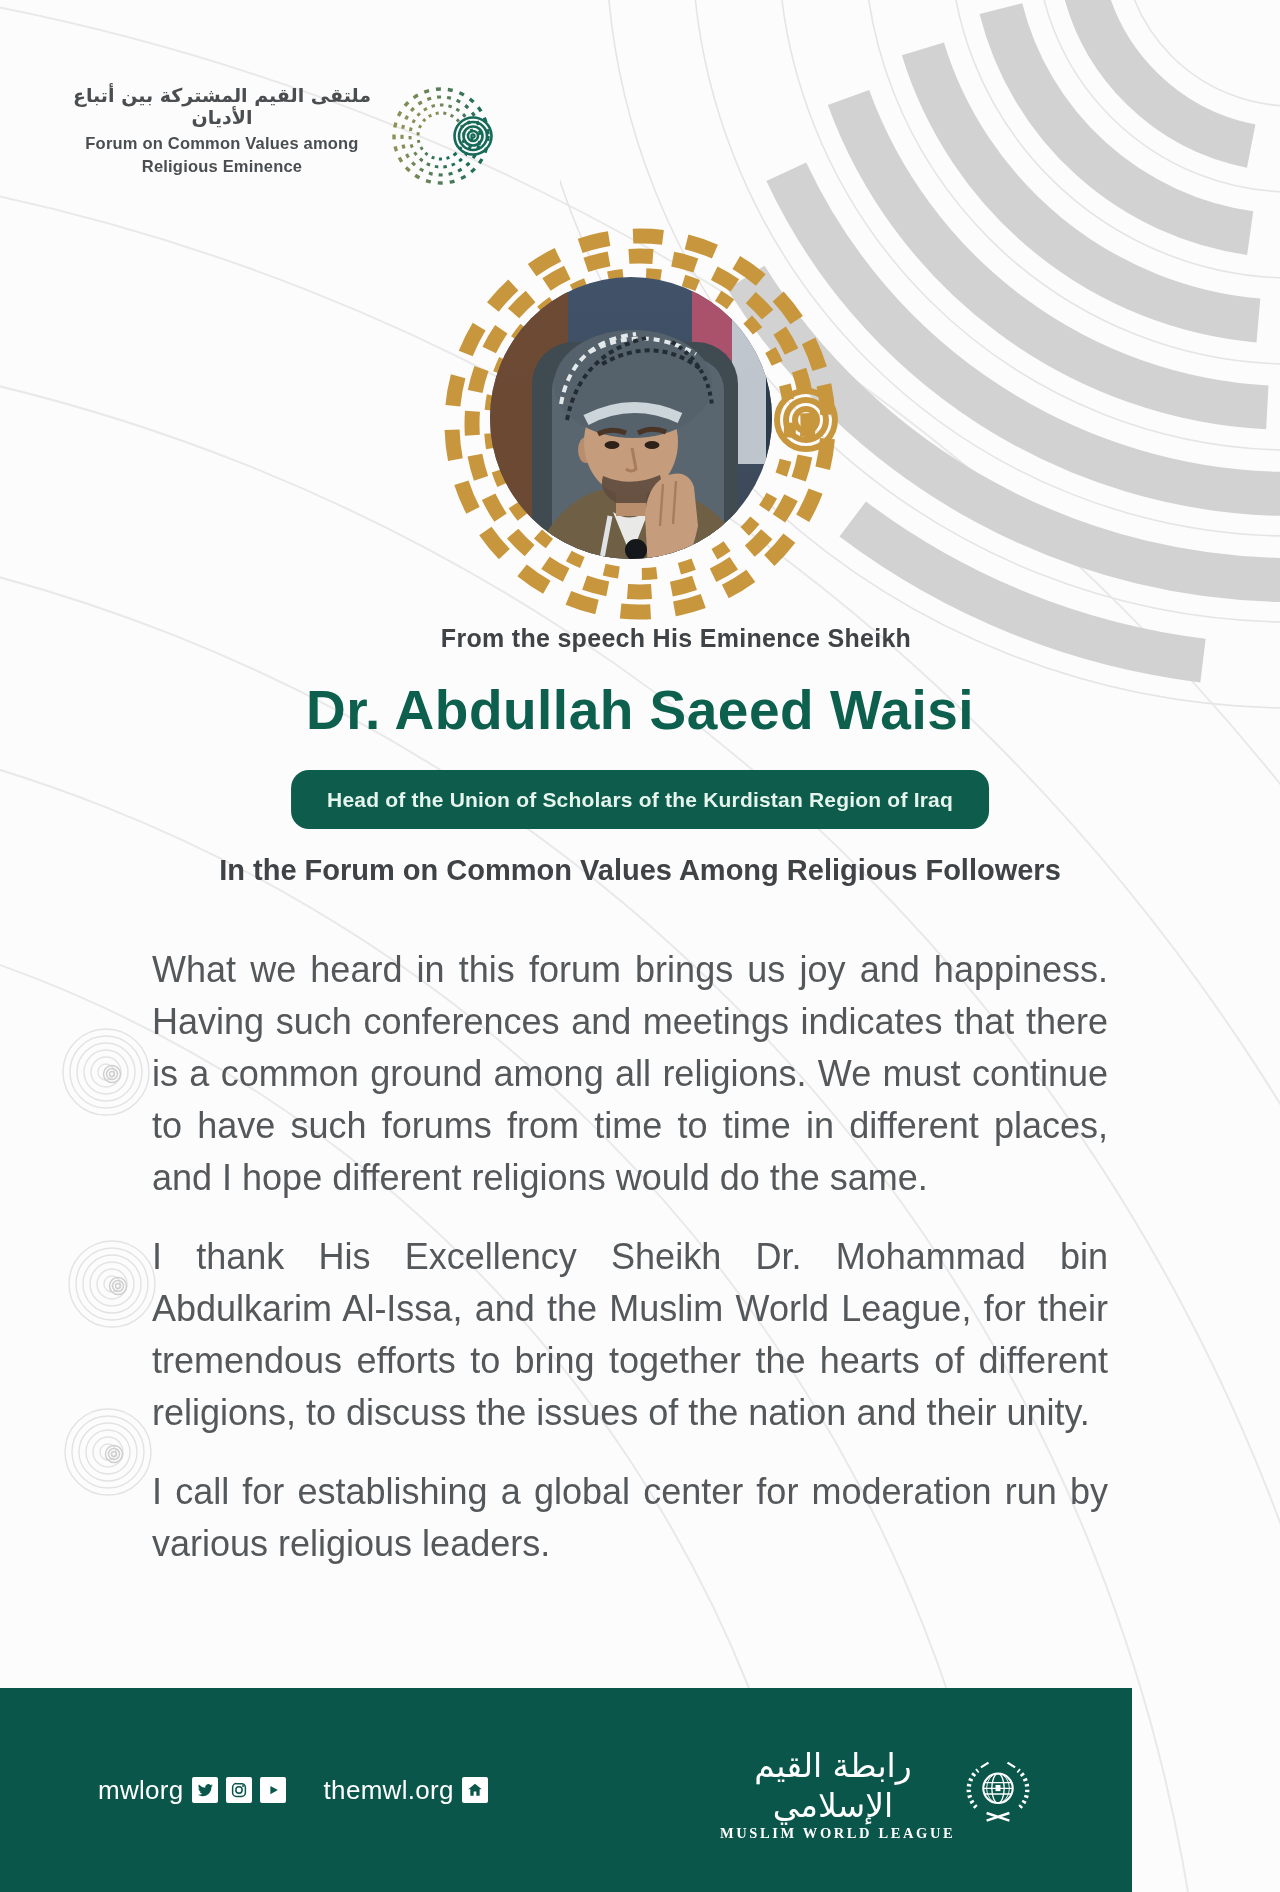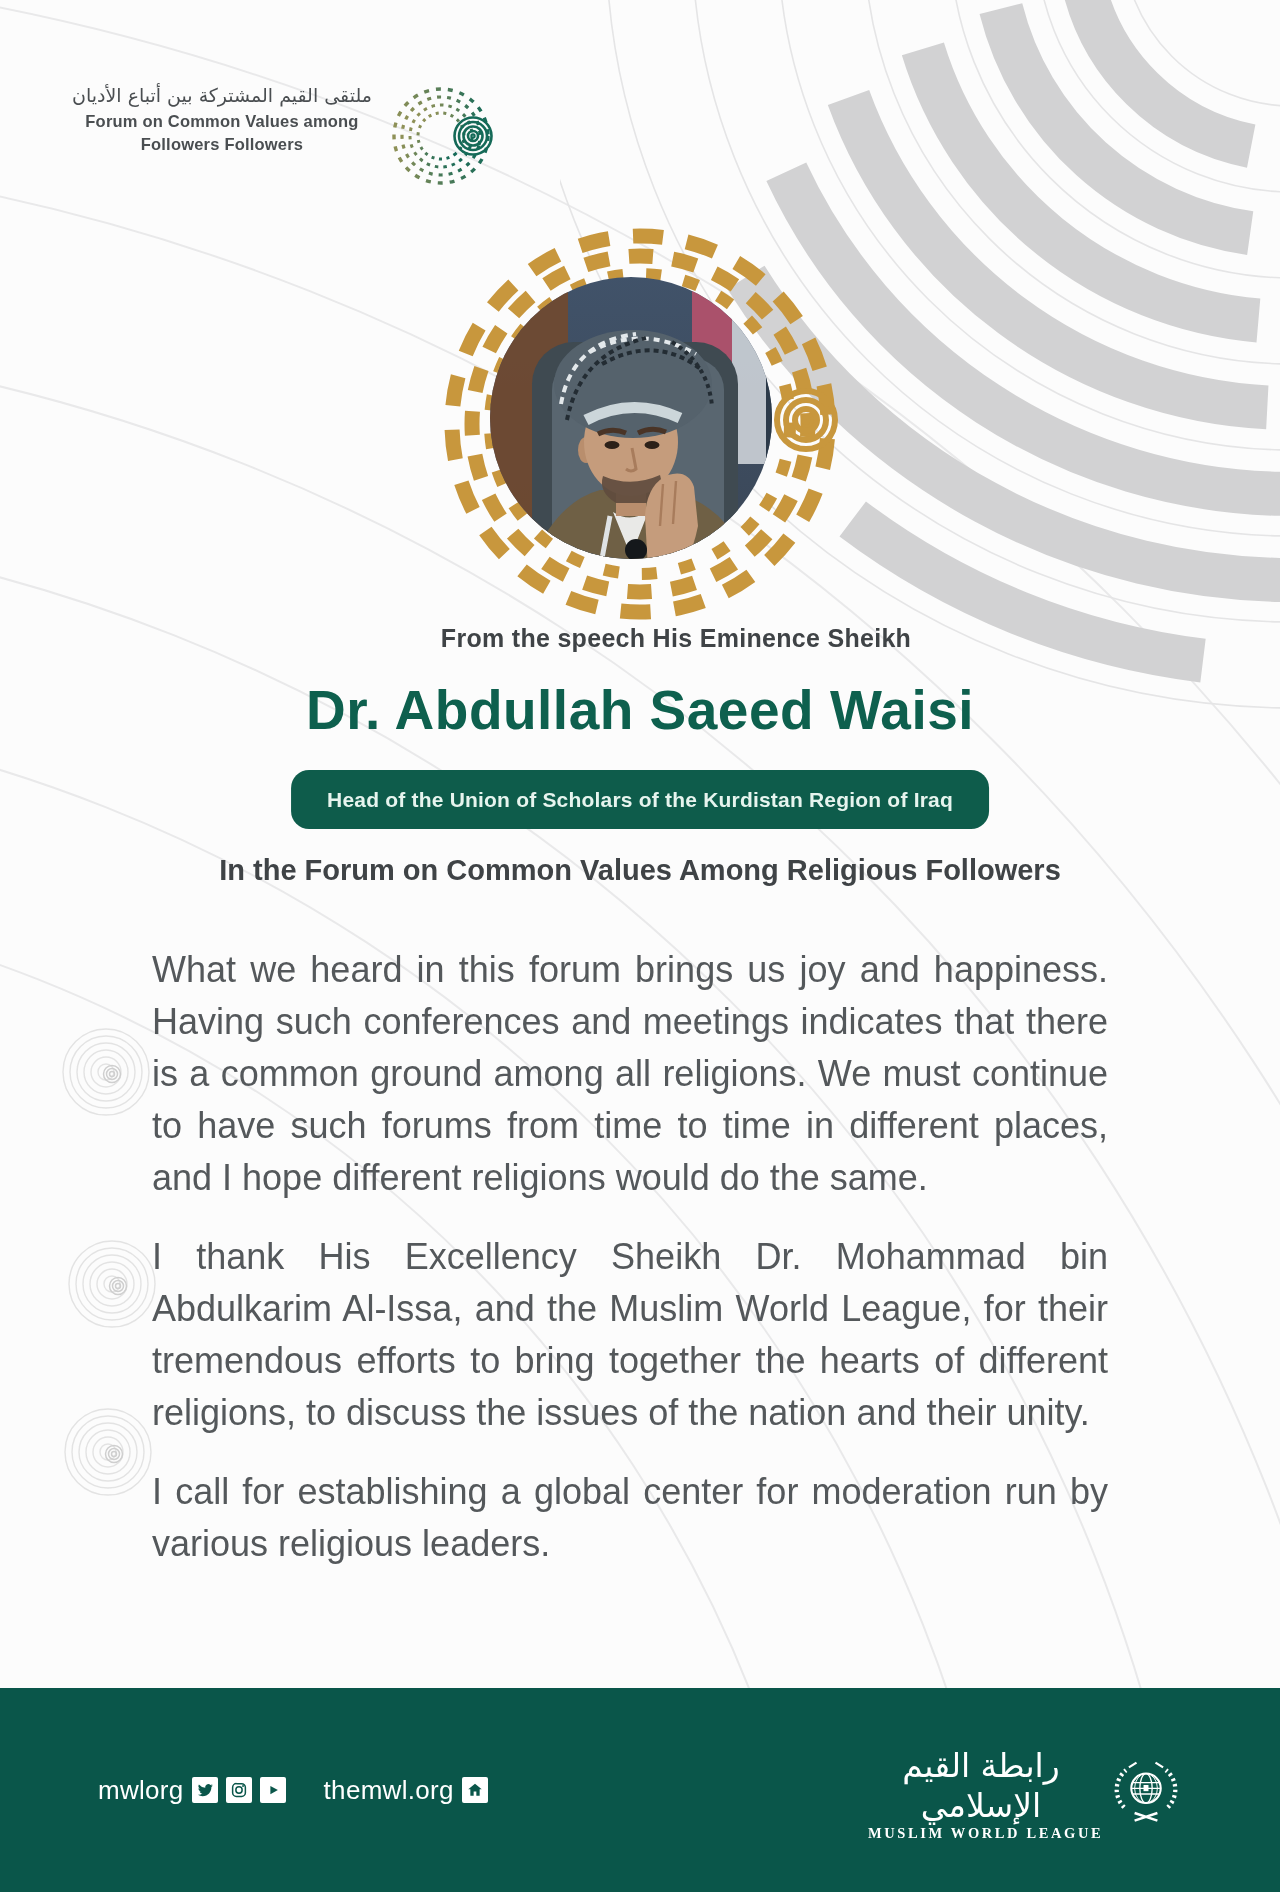--- a/index.html
+++ b/index.html
@@ -5,21 +5,21 @@
   html,body{margin:0;padding:0;background:#ffffff;}
   .page{
     position:relative;width:1280px;height:1892px;overflow:hidden;
     background:#fcfcfc;font-family:"Liberation Sans",sans-serif;
   }
   svg{display:block;}
   .decor{position:absolute;left:0;top:0;z-index:0;}
 
   
   .brand-text{position:absolute;left:72px;top:84px;width:300px;z-index:2;color:#4a4e51;text-align:center;}
-  .brand-ar{font-family:"DejaVu Sans",sans-serif;font-size:19px;font-weight:normal;direction:rtl;text-align:left;}
+  .brand-ar{font-family:"DejaVu Sans",sans-serif;font-size:19px;font-weight:bold;direction:rtl;text-align:center;}
   .brand-en{font-size:16.5px;font-weight:bold;line-height:1.4;margin-top:4px;letter-spacing:.2px;}
   .brand-mark{position:absolute;left:388px;top:70px;z-index:2;}
 
   
   .portrait{position:absolute;left:440px;top:224px;z-index:2;}
 
   
   .kicker{position:absolute;left:0;top:624px;width:1280px;text-align:center;z-index:3;
     font-size:25px;font-weight:bold;color:#3f4346;letter-spacing:.3px;padding-left:36px;}
   .name{position:absolute;left:0;top:678px;width:1280px;text-align:center;z-index:3;
@@ -29,21 +29,21 @@
     padding:1px 36px;font-size:21px;font-weight:bold;white-space:nowrap;letter-spacing:.2px;}
   .event{position:absolute;left:0;top:854px;width:1280px;text-align:center;z-index:3;
     font-size:29px;font-weight:bold;color:#3f4346;}
 
   
   .quote{position:absolute;left:152px;top:944px;width:956px;z-index:3;
     color:#54585b;font-size:36px;line-height:52px;text-align:justify;}
   .quote p{margin:0 0 27px 0;}
 
   
-  .footer{position:absolute;left:0;top:1688px;width:1280px;height:204px;background:#0a564a;z-index:4;}
+  .footer{position:absolute;left:0;top:1688px;width:1132px;height:204px;background:#0a564a;z-index:4;}
   .footer-left{position:absolute;left:98px;top:86px;height:32px;display:flex;align-items:center;color:#ffffff;}
   .handle{font-size:26px;letter-spacing:.3px;}
   .site{font-size:26px;letter-spacing:.3px;}
   .sq{width:26px;height:26px;background:#ffffff;border-radius:2px;display:flex;align-items:center;justify-content:center;margin-left:8px;}
   .sq:first-of-type{margin-left:14px;}
   .gap-l{margin-left:38px;}
   .sq svg{width:18px;height:18px;}
   .footer-logo{position:absolute;right:96px;top:58px;display:flex;align-items:center;}
   .org-text{width:226px;text-align:center;color:#ffffff;margin-right:14px;}
   .org-ar{font-family:"DejaVu Sans",sans-serif;font-size:33px;line-height:1.2;direction:rtl;}
@@ -115,21 +115,21 @@
         <circle cx="114" cy="1454" r="2.5" stroke="#cfcfcf" stroke-width="1.5"></circle>
         <circle cx="114" cy="1454" r="5.5" stroke="#cfcfcf" stroke-width="1.5"></circle>
         <circle cx="114" cy="1454" r="8.5" stroke="#cfcfcf" stroke-width="1.5"></circle>
       </g>
   </svg>
 
   <div class="brand-text">
     <div class="brand-ar">ملتقى القيم المشتركة بين أتباع الأديان</div>
     <div class="brand-en">
       <span>Forum on Common Values among</span><br>
-      <span>Followers Followers</span>
+      <span>Religious Eminence</span>
     </div>
   </div>
 
   <div class="brand-mark">
     <svg width="110" height="136" viewBox="0 0 110 136">
       <defs>
         <linearGradient id="lgLogo" x1="0" y1="0" x2="1" y2="0">
           <stop offset="0" stop-color="#8f9157"></stop>
             <stop offset="0.55" stop-color="#4f7b58"></stop>
             <stop offset="1" stop-color="#156a58"></stop>

